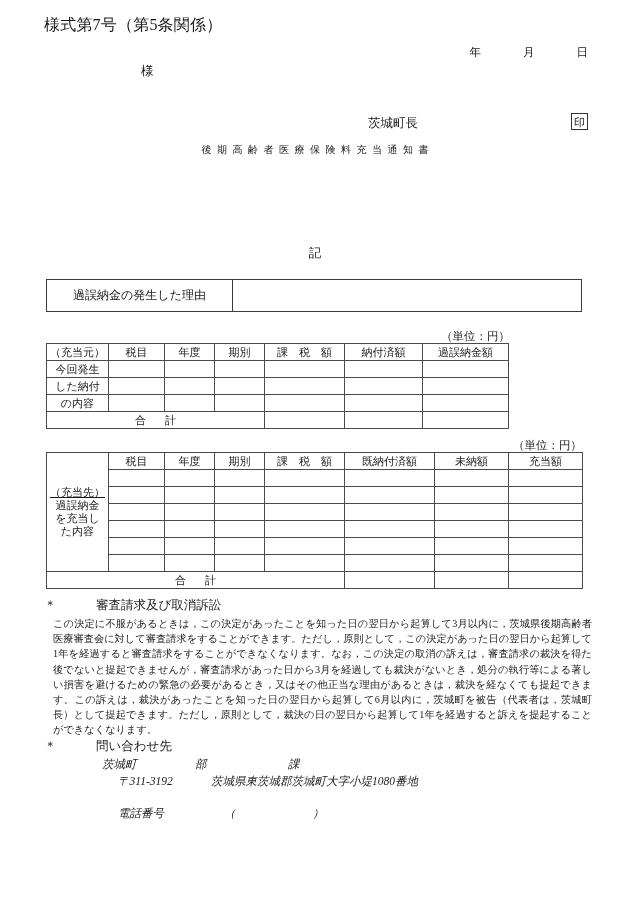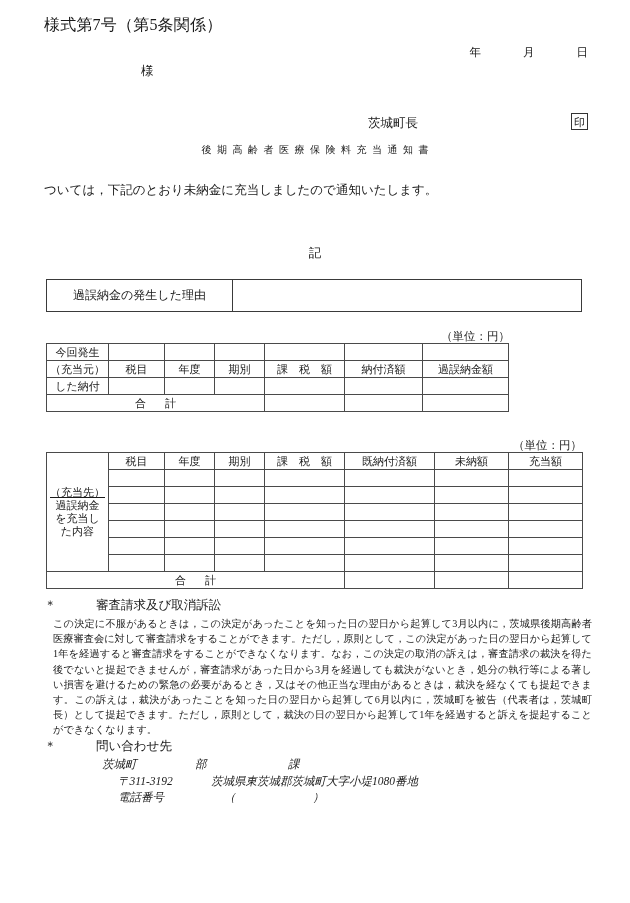--- a/index.html
+++ b/index.html
@@ -226,21 +226,21 @@
     padding-left: 58px;
     font-style: italic;
   }
   .contact-lines .row { white-space: nowrap; }
   .c-town { display: inline-block; width: 93px; }
   .c-bu   { display: inline-block; width: 93px; }
   .c-ka   { display: inline-block; }
   .indent-1 { padding-left: 16px; }
   .c-zip   { display: inline-block; width: 93px; }
   .c-addr  { display: inline-block; }
-  .c-tel   { display: inline-block; width: 106px; }
+  .c-tel   { display: inline-block; width: 106px; margin-top: 16px; }
   .c-paren { display: inline-block; letter-spacing: 18px; }
 </style>
 </head>
 <body>
 
 <div class="page">
 
   <div class="form-no">様式第7号（第5条関係）</div>
 
   <div class="date-line">
@@ -250,21 +250,20 @@
   <div class="addressee">様</div>
 
   <div class="issuer-row">
     <div class="issuer-name">茨城町長</div>
     <div class="seal-box">印</div>
   </div>
 
   <div class="doc-title">後期高齢者医療保険料充当通知書</div>
 
   <div class="intro">
-    <span class="l2">ついては，下記のとおり未納金に充当しましたので通知いたします。</span>
   </div>
 
   <div class="ki">記</div>
 
   <div class="reason-box">
     <div class="reason-label">過誤納金の発生した理由</div>
     <div class="reason-value"></div>
   </div>
 
   <div class="unit-note unit-note-1">（単位：円）</div>
@@ -274,39 +273,48 @@
       <col style="width:62px">
         <col style="width:56px">
         <col style="width:50px">
         <col style="width:50px">
       <col style="width:80px">
         <col style="width:78px">
         <col style="width:86px">
     </colgroup>
     <tbody>
       <tr>
-        <td class="side-label">今回発生</td>
-        <td class="cell"></td>
-        <td class="cell"></td>
-        <td class="cell"></td>
-        <td class="cell"></td>
-        <td class="cell"></td>
-        <td class="cell"></td>
-      </tr>
-      <tr>
         <td class="side-head">（充当元）</td>
         <th>税目</th>
         <th>年度</th>
         <th>期別</th>
         <th>課　税　額</th>
         <th>納付済額</th>
         <th>過誤納金額</th>
       </tr>
       <tr>
+        <td class="side-label">今回発生</td>
+        <td class="cell"></td>
+        <td class="cell"></td>
+        <td class="cell"></td>
+        <td class="cell"></td>
+        <td class="cell"></td>
+        <td class="cell"></td>
+      </tr>
+      <tr>
         <td class="side-label">した納付</td>
+        <td class="cell"></td>
+        <td class="cell"></td>
+        <td class="cell"></td>
+        <td class="cell"></td>
+        <td class="cell"></td>
+        <td class="cell"></td>
+      </tr>
+      <tr>
+        <td class="side-label">の内容</td>
         <td class="cell"></td>
         <td class="cell"></td>
         <td class="cell"></td>
         <td class="cell"></td>
         <td class="cell"></td>
         <td class="cell"></td>
       </tr>
       <tr>
         <td class="total-label total-text" colspan="4">合　計</td>
         <td class="cell"></td>

